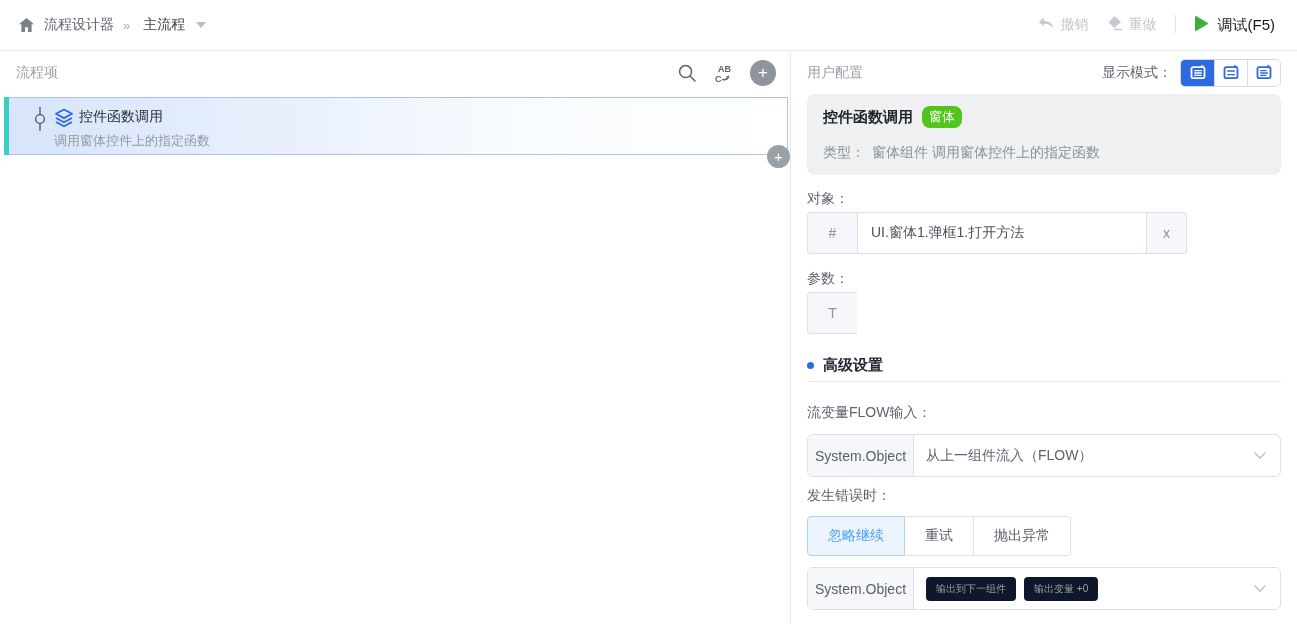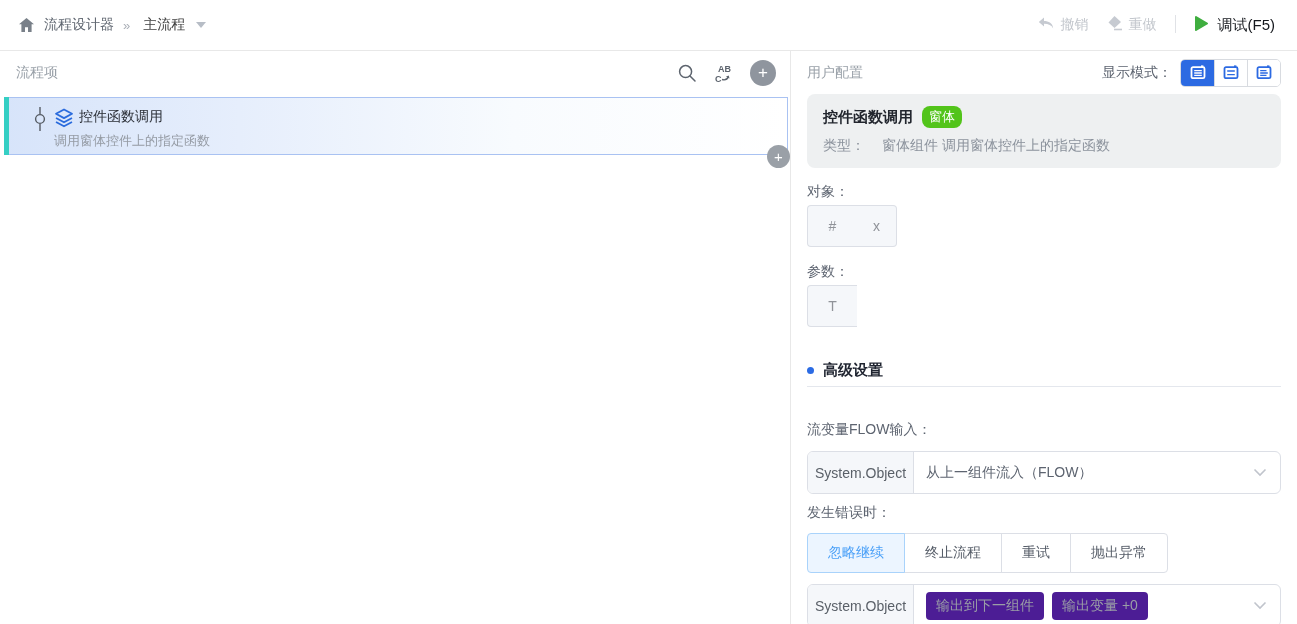--- a/index.html
+++ b/index.html
@@ -43,38 +43,38 @@
   .display-mode { display:flex; align-items:center; gap:8px; }
   .display-mode-label { color:#5d6470; font-size:14px; }
   .segmented { display:flex; border:1px solid #d8dbe0; border-radius:5px; overflow:hidden; }
   .seg { width:33px; height:26px; display:flex; align-items:center; justify-content:center; background:#fff; border-left:1px solid #d8dbe0; cursor:pointer; }
   .seg:first-child { border-left:none; }
   .seg.active { background:#2c6ae2; }
   .summary-card { background:#eef0f1; border-radius:8px; padding:12px 16px 13px; }
   .summary-row { display:flex; align-items:center; gap:9px; }
   .summary-title { font-weight:bold; font-size:15px; color:#22262e; }
   .badge { background:#52c41a; color:#fff; font-size:13px; padding:2px 7px; border-radius:8px; }
-  .summary-type { margin-top:9px; font-size:14px; color:#8b929c; display:flex; gap:17px; }
+  .summary-type { margin-top:16px; font-size:14px; color:#8b929c; display:flex; gap:7px; }
   .field-label { font-size:14px; color:#5d6470; }
-  .mt15{margin-top:15px;} .mt16{margin-top:16px;} .mt18{margin-top:34px;} .mt10{margin-top:10px;} .mt11{margin-top:11px;} .mt12{margin-top:12px;} .mt4{margin-top:4px;}
+  .mt15{margin-top:15px;} .mt16{margin-top:16px;} .mt18{margin-top:22px;} .mt10{margin-top:10px;} .mt11{margin-top:11px;} .mt12{margin-top:12px;} .mt4{margin-top:4px;}
   .input-group { display:flex; width:380px; height:42px; }
   .addon { background:#f5f7fa; border:1px solid #dcdfe6; color:#909399; display:flex; align-items:center; justify-content:center; font-size:14px; }
   .addon.pre { width:50px; border-radius:4px 0 0 4px; border-right:none; }
   .addon.post { width:40px; border-radius:0 4px 4px 0; border-left:none; }
   .ig-input { flex:1; background:#fff; border:1px solid #dcdfe6; display:flex; align-items:center; padding:0 13px; font-size:14px; color:#4d535d; cursor:text; }
   .ig-input.placeholder { color:#c0c4cc; }
   .advanced-head { display:flex; align-items:center; gap:9px; }
   .dot { width:7px; height:7px; border-radius:50%; background:#2b6be4; }
   .advanced-title { font-weight:bold; font-size:15px; color:#1f2430; }
   hr.sep-line { border:none; border-top:1px solid #e4e7ed; margin:6px 0 0; }
   .select-group { display:flex; width:100%; height:43px; border:1px solid #dcdfe6; border-radius:6px; background:#fff; overflow:hidden; cursor:pointer; }
   .select-prepend { background:#f5f7fa; border-right:1px solid #dcdfe6; padding:0 7px; display:flex; align-items:center; color:#5a6068; font-size:14px; white-space:nowrap; }
   .select-value { flex:1; display:flex; align-items:center; gap:8px; padding:0 12px; color:#5d6470; font-size:14px; }
   .select-arrow { display:flex; align-items:center; padding-right:13px; }
-  .chip { background:#4c1d95; color:#9a9ea6; border-radius:4px; padding:5px 10px; font-size:14px; }
+  .chip { background:#0f172a; color:#9a9ea6; border-radius:4px; padding:5px 10px; font-size:10px; }
   .btn-group { display:inline-flex; }
   .err-btn { height:40px; padding:0 20px; background:#fff; border:1px solid #dcdfe6; color:#565d68; font-size:14px; display:flex; align-items:center; margin-left:-1px; cursor:pointer; position:relative; }
   .err-btn:first-child { border-radius:4px 0 0 4px; margin-left:0; }
   .err-btn:last-child { border-radius:0 4px 4px 0; }
   .err-btn.active { background:#ecf5ff; border-color:#a9d3fb; color:#4aa0f8; z-index:1; }
 </style>
 </head>
 <body>
 
 <div class="topbar">
@@ -202,20 +202,21 @@
       </div>
       <div class="summary-type">
         <span>类型：</span>
         <span>窗体组件 调用窗体控件上的指定函数</span>
       </div>
     </div>
 
     <div class="field-label mt15">对象：</div>
     <div class="input-group mt4">
       <span class="addon pre">#</span>
+      <span class="ig-input">UI.窗体1.弹框1.打开方法</span>
       <span class="addon post">x</span>
     </div>
 
     <div class="field-label mt16">参数：</div>
     <div class="input-group mt4">
       <span class="addon pre">T</span>
     </div>
 
     <div class="advanced-head mt18">
       <span class="dot"></span>
@@ -230,21 +231,20 @@
       <span class="select-arrow">
         <svg width="14" height="9" viewBox="0 0 14 9" fill="none">
             <path d="M1.5 1.5 L7 7 L12.5 1.5" stroke="#c0c4cc" stroke-width="1.6"></path>
           </svg>
       </span>
     </div>
 
     <div class="field-label mt10">发生错误时：</div>
     <div class="btn-group mt11">
       <span class="err-btn active">忽略继续</span>
-      <span class="err-btn">终止流程</span>
       <span class="err-btn">重试</span>
       <span class="err-btn">抛出异常</span>
     </div>
 
     <div class="select-group mt11">
       <span class="select-prepend">System.Object</span>
       <span class="select-value">
         <span class="chip">输出到下一组件</span>
         <span class="chip">输出变量 +0</span>
       </span>

